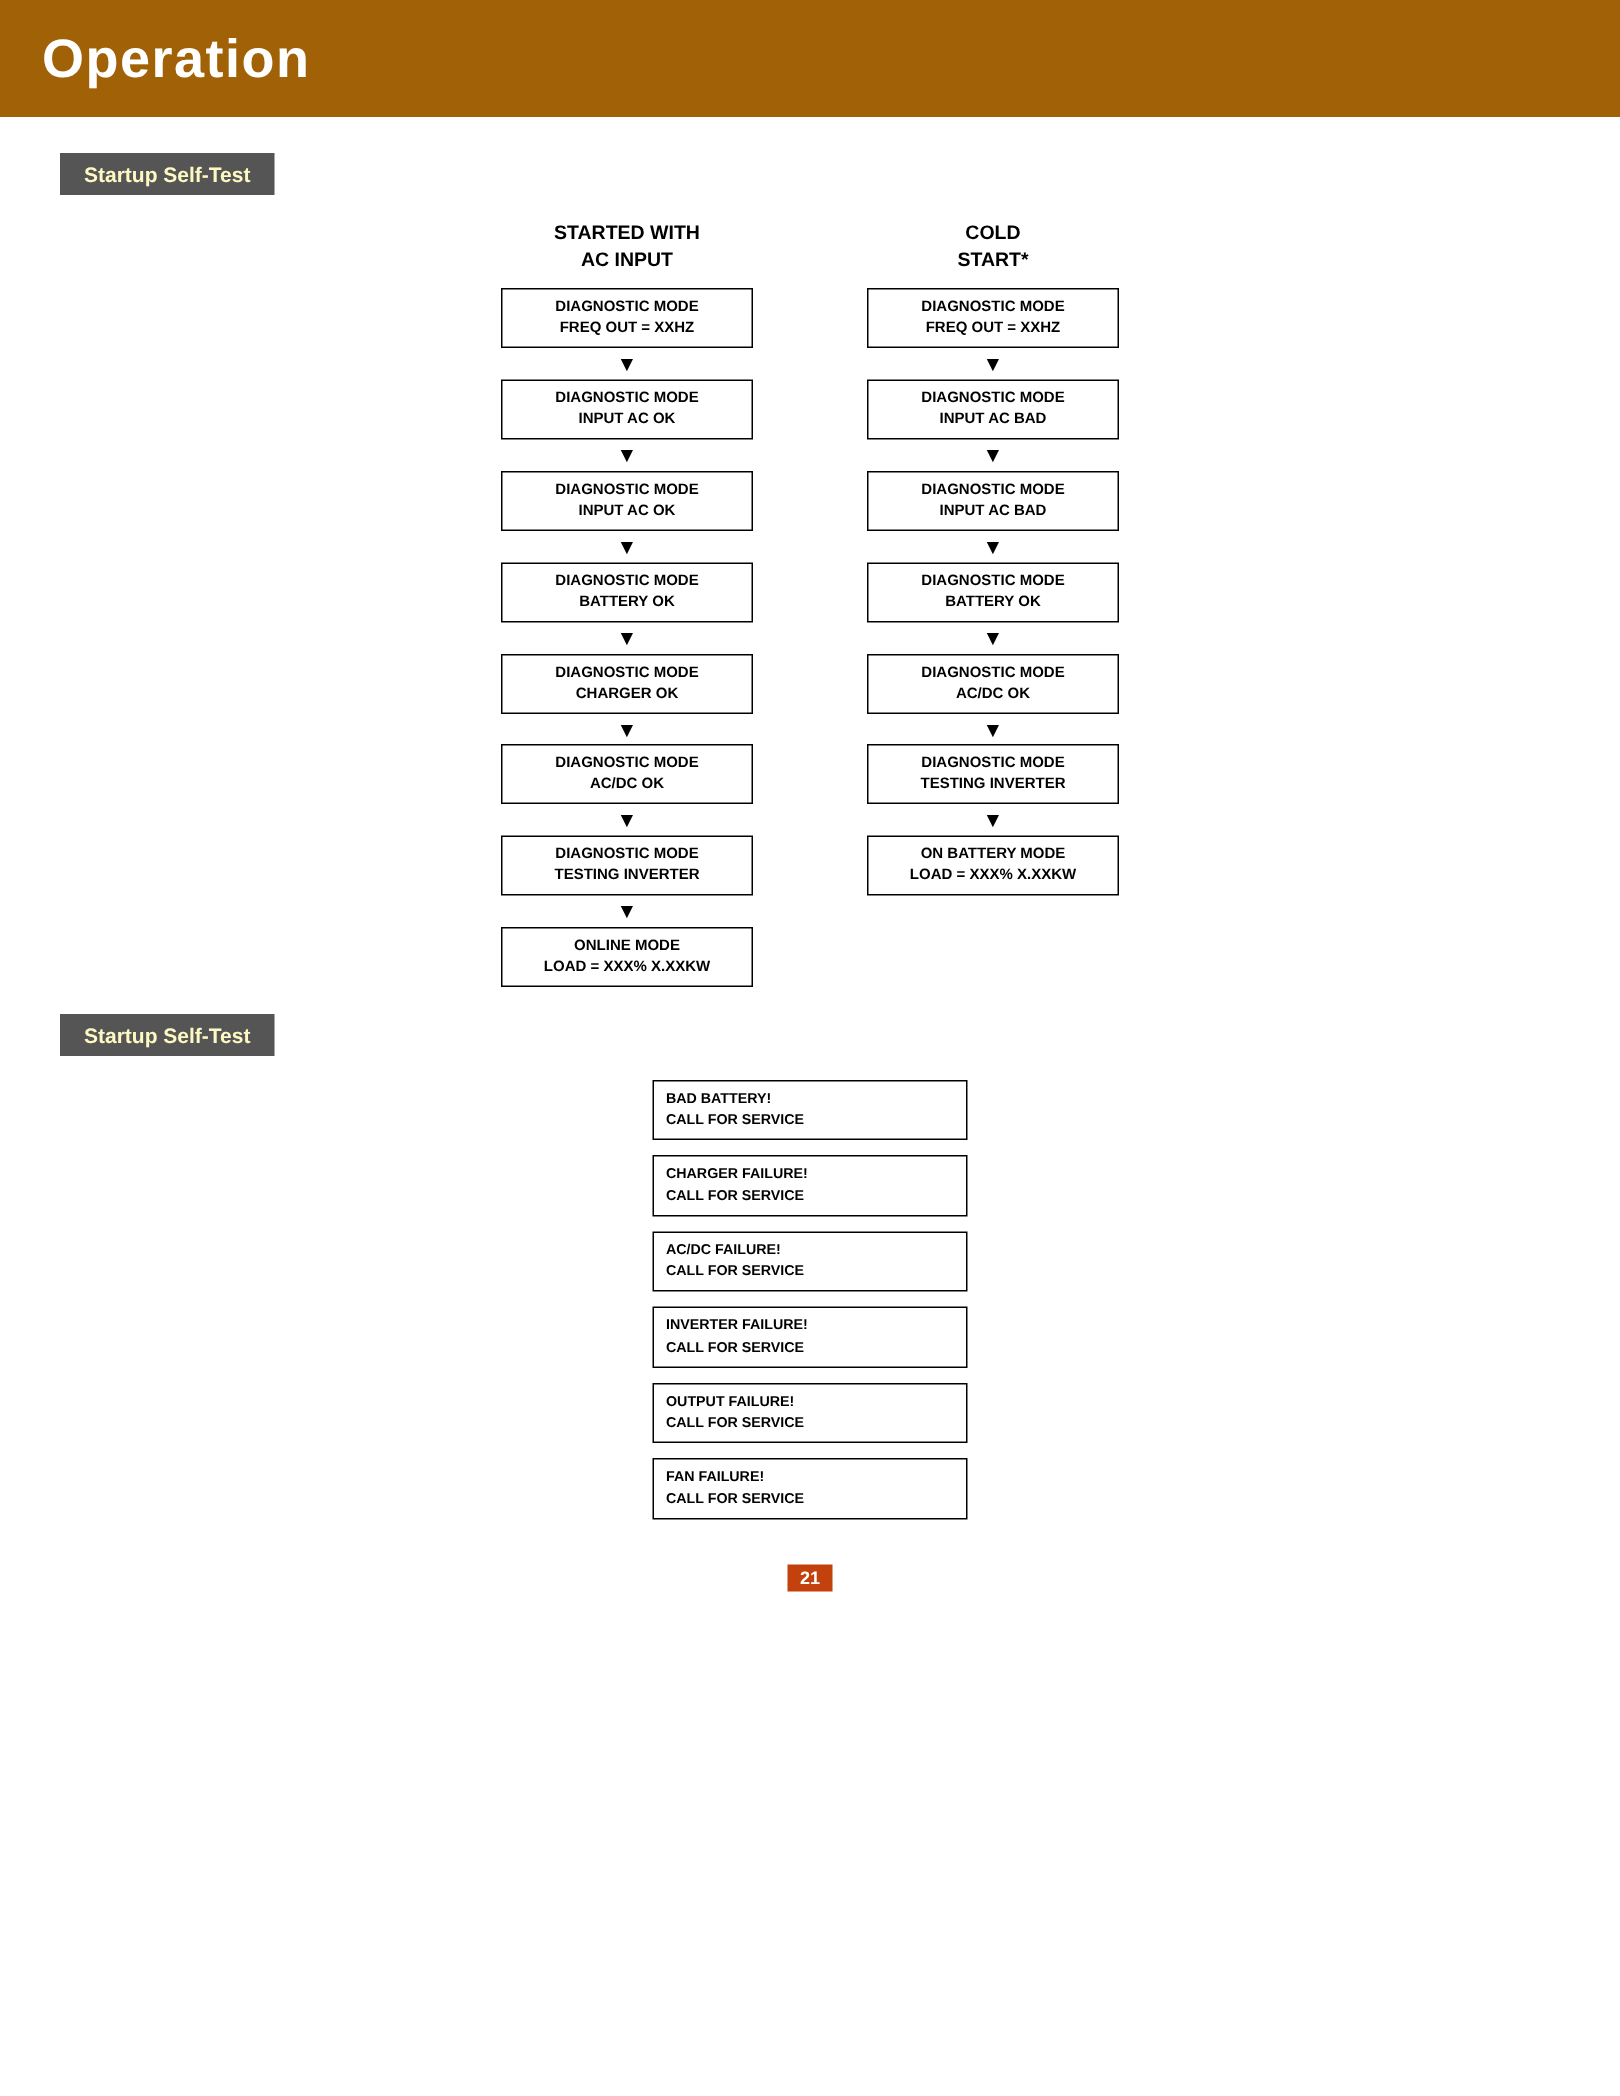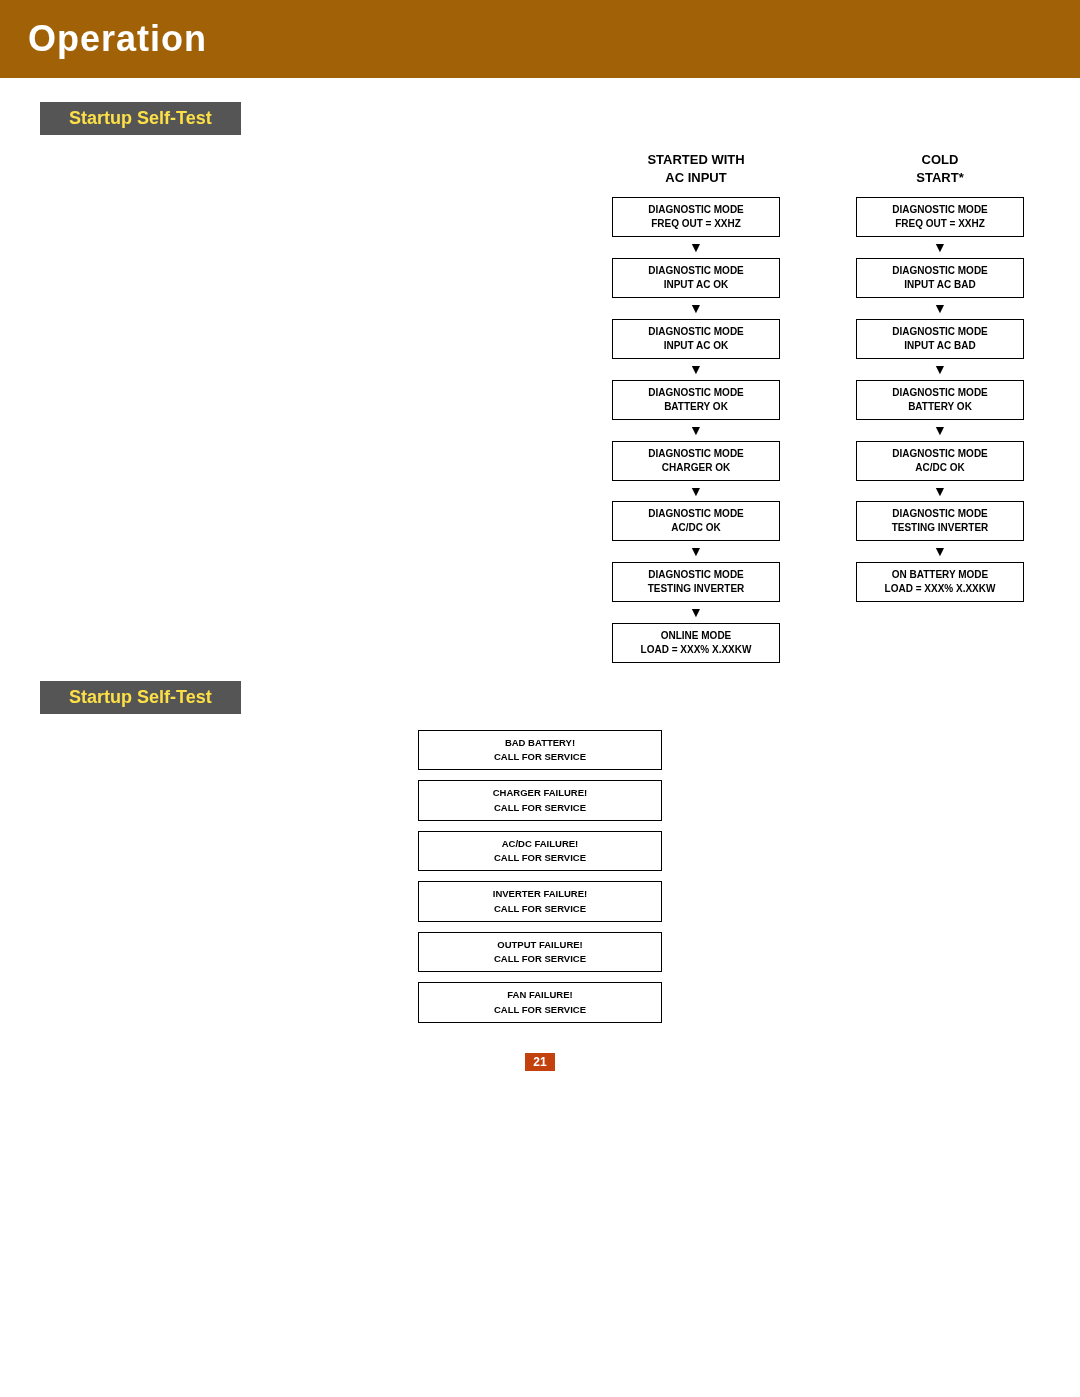--- a/index.html
+++ b/index.html
@@ -22,38 +22,38 @@
       font-weight: bold;
       letter-spacing: 1px;
     }
 
     .page-content {
       padding: 0 40px 40px 40px;
     }
 
     .section-title {
       background: #555;
-      color: #fde047;
-      font-size: 18px;
-      font-weight: bold;
-      padding: 6px 29px;
+      color: #fef9c3;
+      font-size: 14px;
+      font-weight: bold;
+      padding: 6px 16px;
       display: inline-block;
       margin-bottom: 16px;
     }
 
     .intro-text {
       font-size: 13.5px;
       line-height: 1.6;
       margin-bottom: 28px;
     }
 
     
     .flow-diagram {
       display: flex;
-      justify-content: flex-end;
+      justify-content: center;
       gap: 44px;
       margin-bottom: 18px;
     }
 
     .flow-column {
       display: flex;
       flex-direction: column;
       align-items: center;
       width: 200px;
     }
@@ -106,23 +106,22 @@
     .error-boxes {
       display: flex;
       flex-direction: column;
       align-items: center;
       gap: 10px;
       margin-bottom: 30px;
     }
 
     .error-box {
       border: 1.5px solid #000;
-      text-align: center;
       padding: 5px 8px;
-      width: 244px;
+      width: 210px;
       font-size: 9.5px;
       font-weight: bold;
       text-transform: uppercase;
       line-height: 1.5;
     }
 
     .page-number {
       text-align: center;
       margin-top: 20px;
       font-size: 12px;

